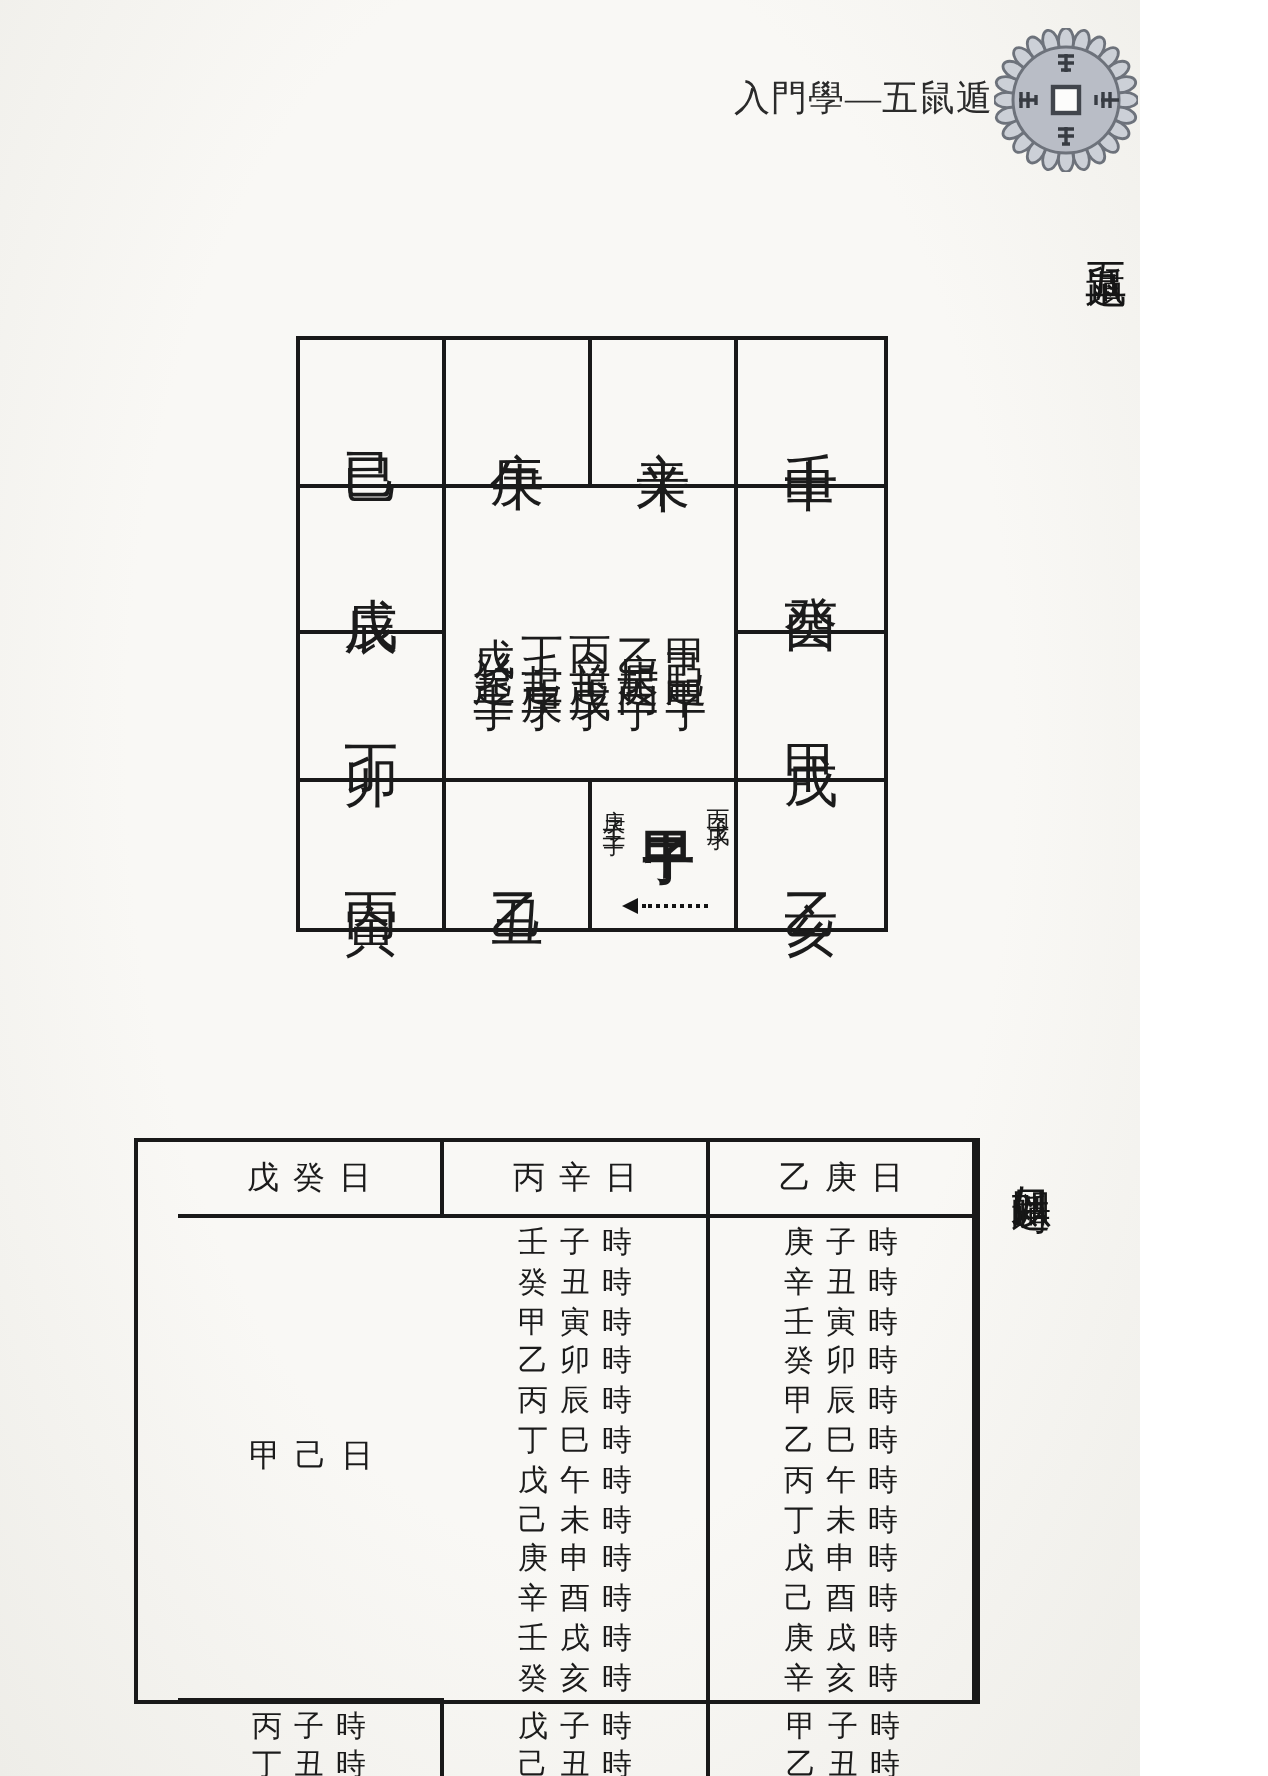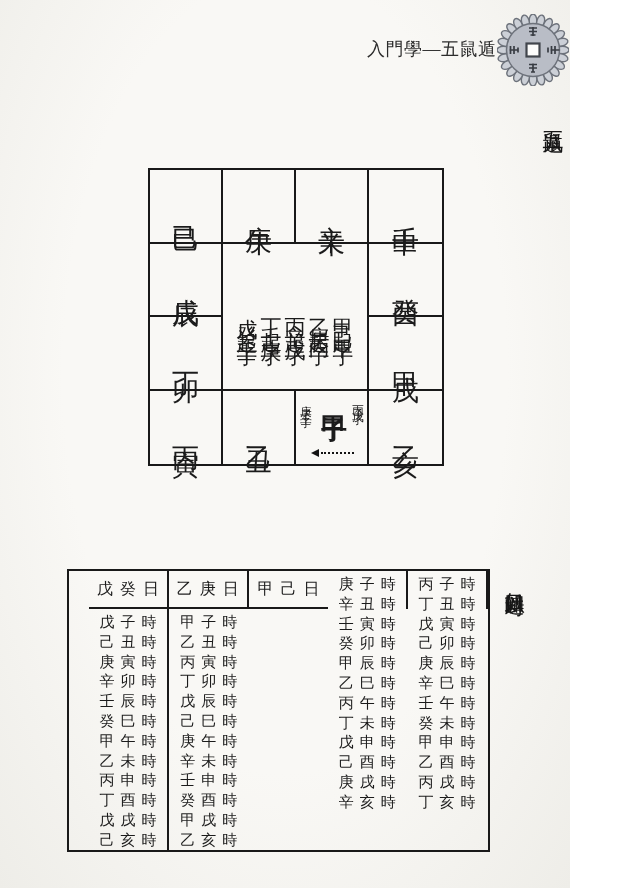--- a/index.html
+++ b/index.html
@@ -59,21 +59,21 @@
   .jz-v{writing-mode:vertical-rl;text-orientation:upright;position:absolute;white-space:nowrap;}
   .jz-main{left:54%;top:4px;transform:translateX(-50%);font-size:26px;font-weight:bold;letter-spacing:3px;}
   .jz-left{left:2px;top:5px;font-size:11.5px;letter-spacing:4px;}
   .jz-right{right:2px;top:5px;font-size:11.5px;letter-spacing:3px;}
   .jz-arrow{position:absolute;left:15px;bottom:7px;width:43px;display:flex;align-items:center;}
   .arrow-head{width:0;height:0;border-top:4px solid transparent;border-bottom:4px solid transparent;border-right:8px solid #131313;}
   .arrow-dots{flex:1;border-top:2.5px dotted #131313;margin-left:2px;}
   
   .hour-table{
     position:absolute;left:67px;top:569px;width:423px;height:283px;
-    display:grid;grid-template-columns:repeat(5,1fr);grid-template-rows:38px 1fr;
+    display:grid;grid-template-columns:repeat(3,1fr);grid-template-rows:38px 1fr;
     border:2.5px solid #191919;box-sizing:border-box;padding-left:20px;
   }
   .hour-table .head{
     display:flex;align-items:center;justify-content:center;
     font-size:16px;letter-spacing:7px;padding-left:7px;
     box-sizing:border-box;
   }
   .hour-table .body{
     text-align:center;white-space:pre-line;
     font-size:15px;letter-spacing:6px;line-height:19.8px;
@@ -156,23 +156,36 @@
       <div class="jz-arrow">
         <span class="arrow-head"></span>
         <span class="arrow-dots"></span>
       </div>
     </div>
     <div class="cell g44">乙亥</div>
   </div>
 
   <div class="hour-table">
     <div class="head br bb">戊癸日</div>
+    <div class="head br bb">丙辛日</div>
     <div class="head br bb">乙庚日</div>
     <div class="head bb">甲己日</div>
 
+    <div class="body br">壬子時
+癸丑時
+甲寅時
+乙卯時
+丙辰時
+丁巳時
+戊午時
+己未時
+庚申時
+辛酉時
+壬戌時
+癸亥時</div>
     <div class="body br">庚子時
 辛丑時
 壬寅時
 癸卯時
 甲辰時
 乙巳時
 丙午時
 丁未時
 戊申時
 己酉時

